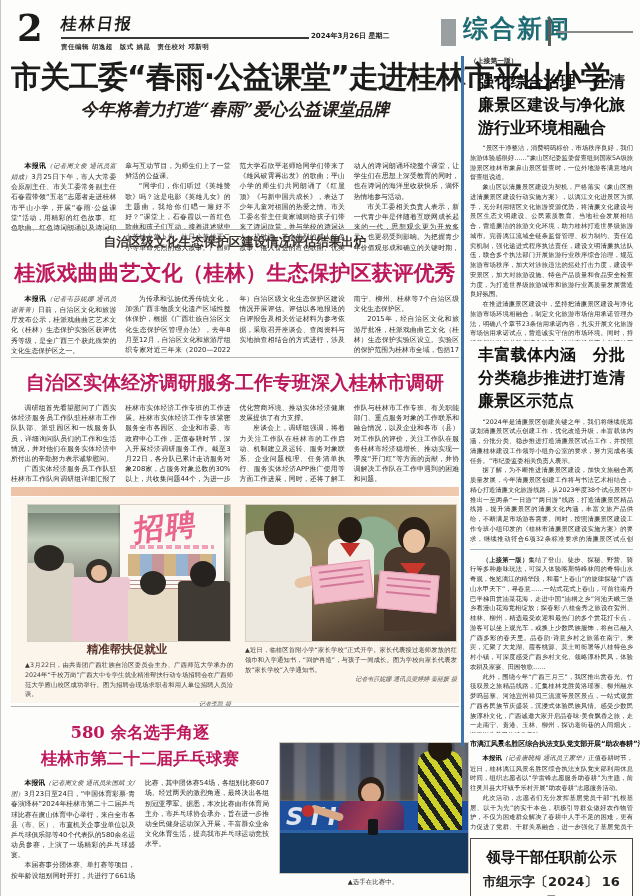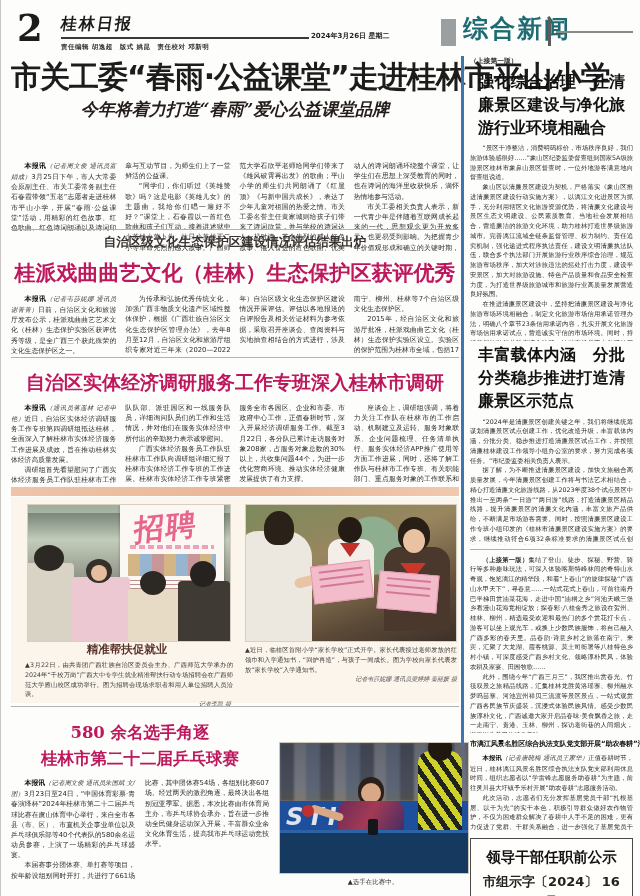--- a/index.html
+++ b/index.html
@@ -153,21 +153,20 @@
       <p>为传承和弘扬优秀传统文化，加强广西非物质文化遗产区域性整体保护，根据《广西壮族自治区文化生态保护区管理办法》，去年8月至12月，自治区文化和旅游厅组织专家对近三年来（2020—2022年）自治区级文化生态保护区建设情况开展评估。评估以各地报送的自评报告及相关佐证材料为参考依据，采取召开座谈会、查阅资料与实地抽查相结合的方式进行，涉及南宁、柳州、桂林等7个自治区级文化生态保护区。</p>
       <p>2015年，经自治区文化和旅游厅批准，桂派戏曲曲艺文化（桂林）生态保护实验区设立。实验区的保护范围为桂林市全域，包括17个县（市、区）、133个乡镇、228个社区、1654个村。经过多年努力，实验区内非物质文化遗产名录体系日益完善。截至目前，实验区内有人类非物质文化遗产代表作名录项目1项，国家级项目4项（桂剧、彩调、广西文场等），自治区级123项，桂林市级127项、县（区）级496项；拥有各级非遗代表性传承人共552人，其中国家级传承人7人。</p>
     </div>
   </div>
 
   <div class="hrule" style="top:357px;"></div>
 
   <div class="left-block" style="top:362px;">
     <div class="h-serif sm">自治区实体经济调研服务工作专班深入桂林市调研</div>
     <div class="body cols4" style="height:86px;">
-      <p><b class="lead">本报讯</b><i class="rep">（通讯员蒋遥林 记者申艳）</i><span>近日，自治区实体经济调研服务工作专班第四调研组抵达桂林，全面深入了解桂林市实体经济服务工作进展及成效，旨在推动桂林实体经济高质量发展。</span></p>
       <p>调研组首先看望慰问了广西实体经济服务员工作队驻桂林市工作队队部、派驻园区和一线服务队员，详细询问队员们的工作和生活情况，并对他们在服务实体经济中所付出的辛勤努力表示诚挚慰问。</p>
       <p>广西实体经济服务员工作队驻桂林市工作队向调研组详细汇报了桂林市实体经济工作专班的工作进展。桂林市实体经济工作专班紧密服务全市各园区、企业和市委、市政府中心工作，正值春耕时节，深入开展经济调研服务工作。截至3月22日，各分队已累计走访服务对象208家，占服务对象总数的30%以上，共收集问题44个，为进一步优化营商环境、推动实体经济健康发展提供了有力支撑。</p>
       <p>座谈会上，调研组强调，将着力关注工作队在桂林市的工作启动、机制建立及运转、服务对象联系、企业问题梳理、任务清单执行、服务实体经济APP推广使用等方面工作进展，同时，还将了解工作队与桂林市工作专班、有关职能部门、重点服务对象的工作联系和融合情况，以及企业和各市（县）对工作队的评价，关注工作队在服务桂林市经济稳增长、推动实现一季度“开门红”等方面的贡献，并协调解决工作队在工作中遇到的困难和问题。</p>
 
     </div>
   </div>
 
   <div class="band" style="top:487px;"></div>
 
   <div class="photo-row">

